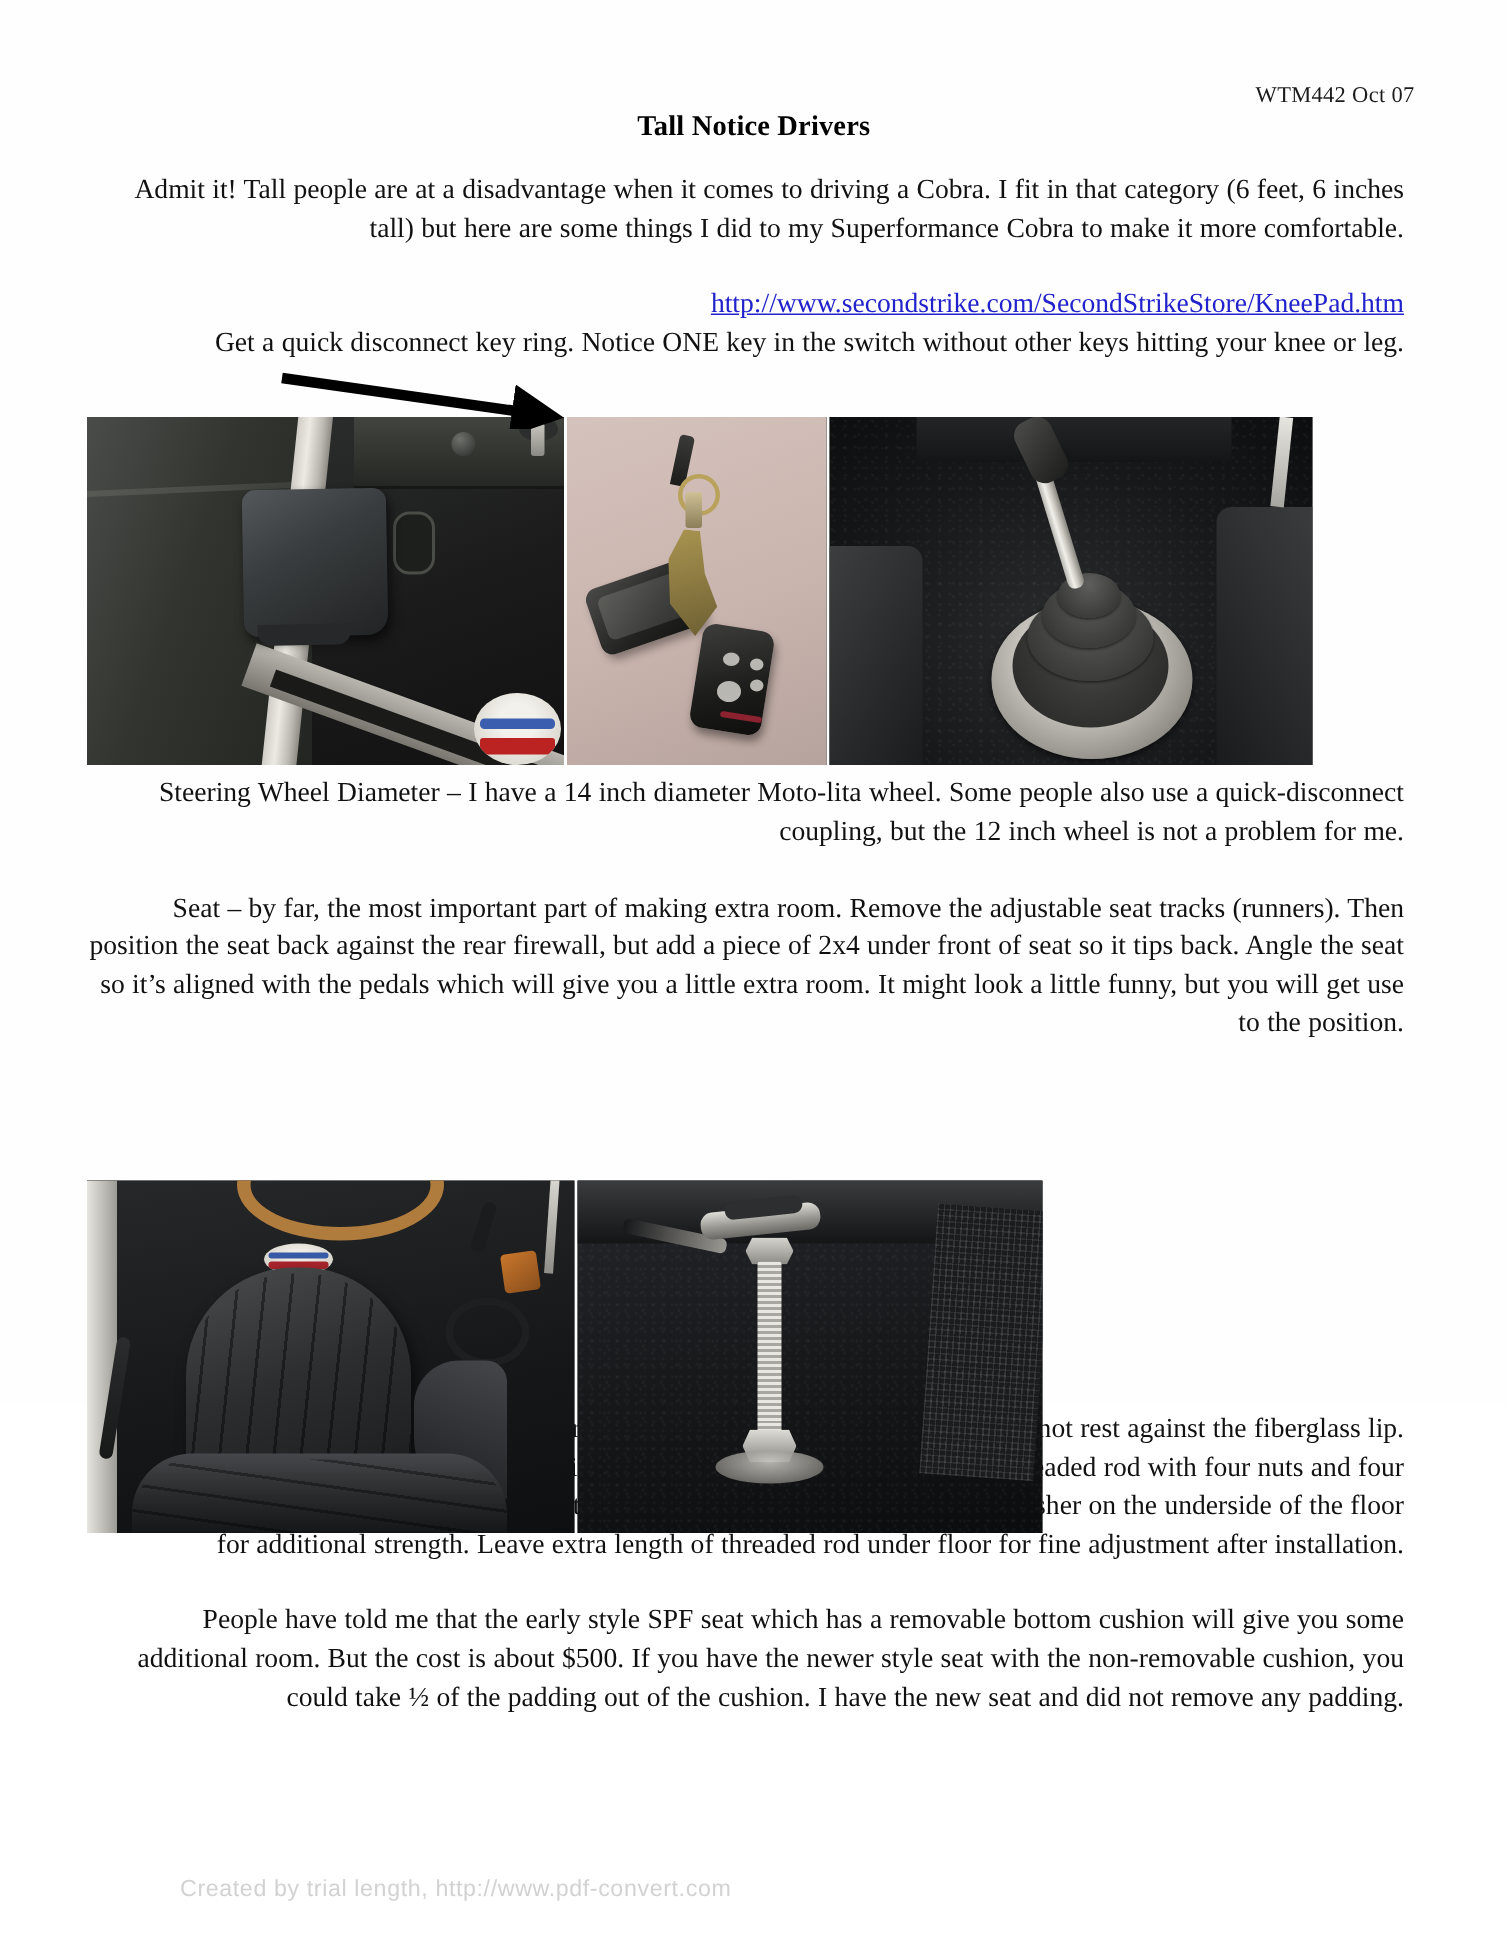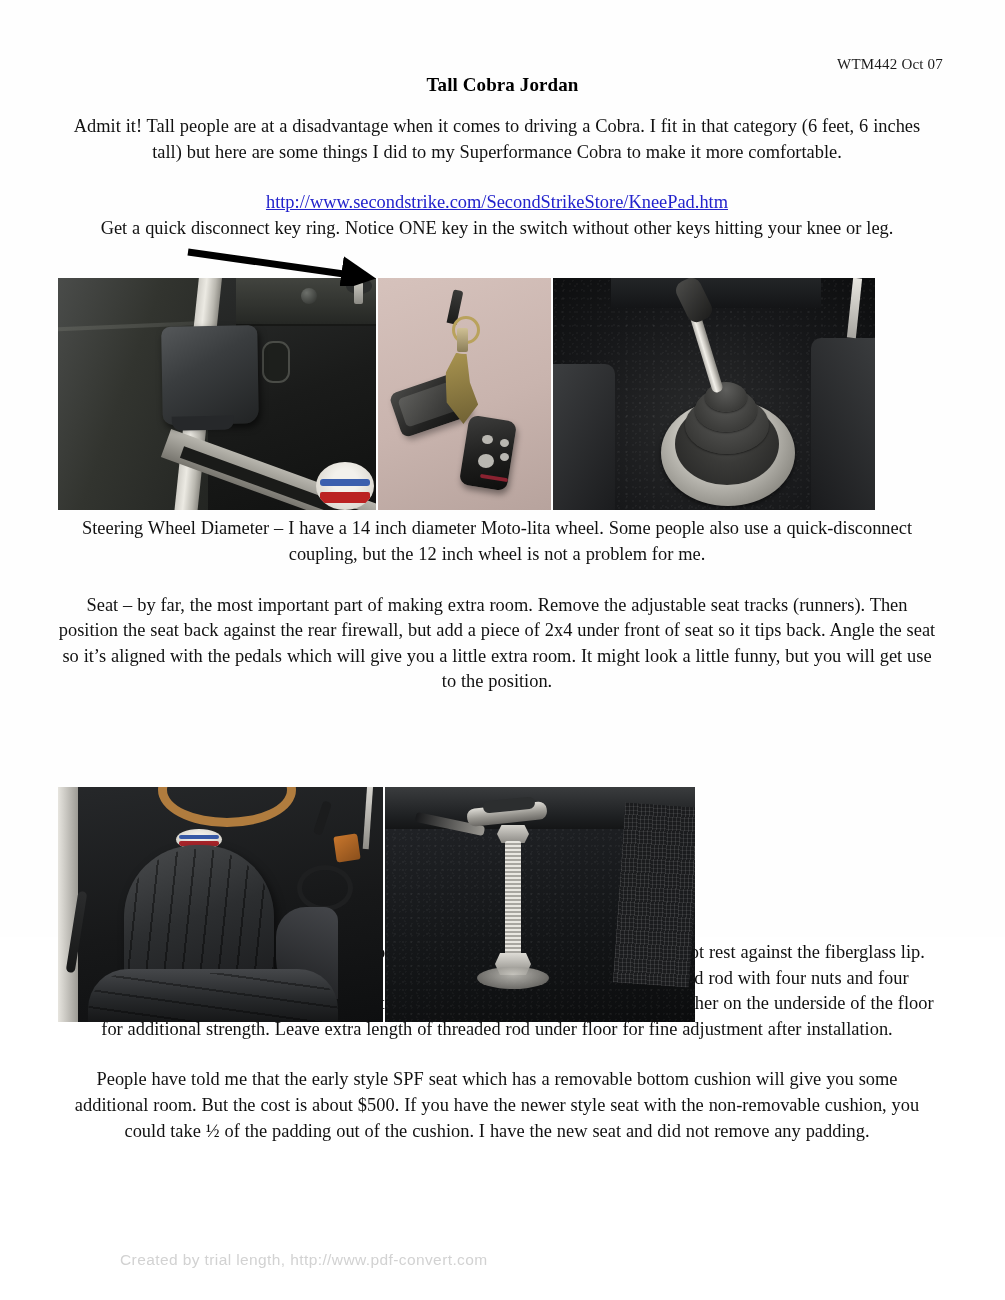--- a/index.html
+++ b/index.html
@@ -49,21 +49,21 @@
     position: absolute;
     left: 58px;
     top: 114px;
     width: 878px;
   }
   p.para {
     margin: 0;
     font-size: 18.4px;
     line-height: 25.6px;
     color: #111;
-    text-align: center;
+    text-align: right;
     word-spacing: 0.3px;
   }
   .spacer-para { height: 25px; }
   a.weblink, .weblink {
     color: #2222cc;
     text-decoration: underline;
     display: inline-block;
   }
 
   
@@ -459,21 +459,21 @@
     white-space: nowrap;
   }
 </style>
 </head>
 <body>
 
 <div class="page">
 
   <div class="doc-header">WTM442 Oct 07</div>
 
-  <div class="doc-title">Tall Cobra Jordan</div>
+  <div class="doc-title">Tall Notice Drivers</div>
 
   <div class="body-col">
 
     <p class="para">Admit it!  Tall people are at a disadvantage when it comes to driving a Cobra.  I fit in that category (6 feet, 6 inches tall) but here are some things I did to my Superformance Cobra to make it more comfortable.</p>
 
     <div class="spacer-para"></div>
 
     <p class="para"><span class="weblink">http://www.secondstrike.com/SecondStrikeStore/KneePad.htm</span></p>
     <p class="para">Get a quick disconnect key ring. Notice ONE key in the switch without other keys hitting your knee or leg.</p>
 

